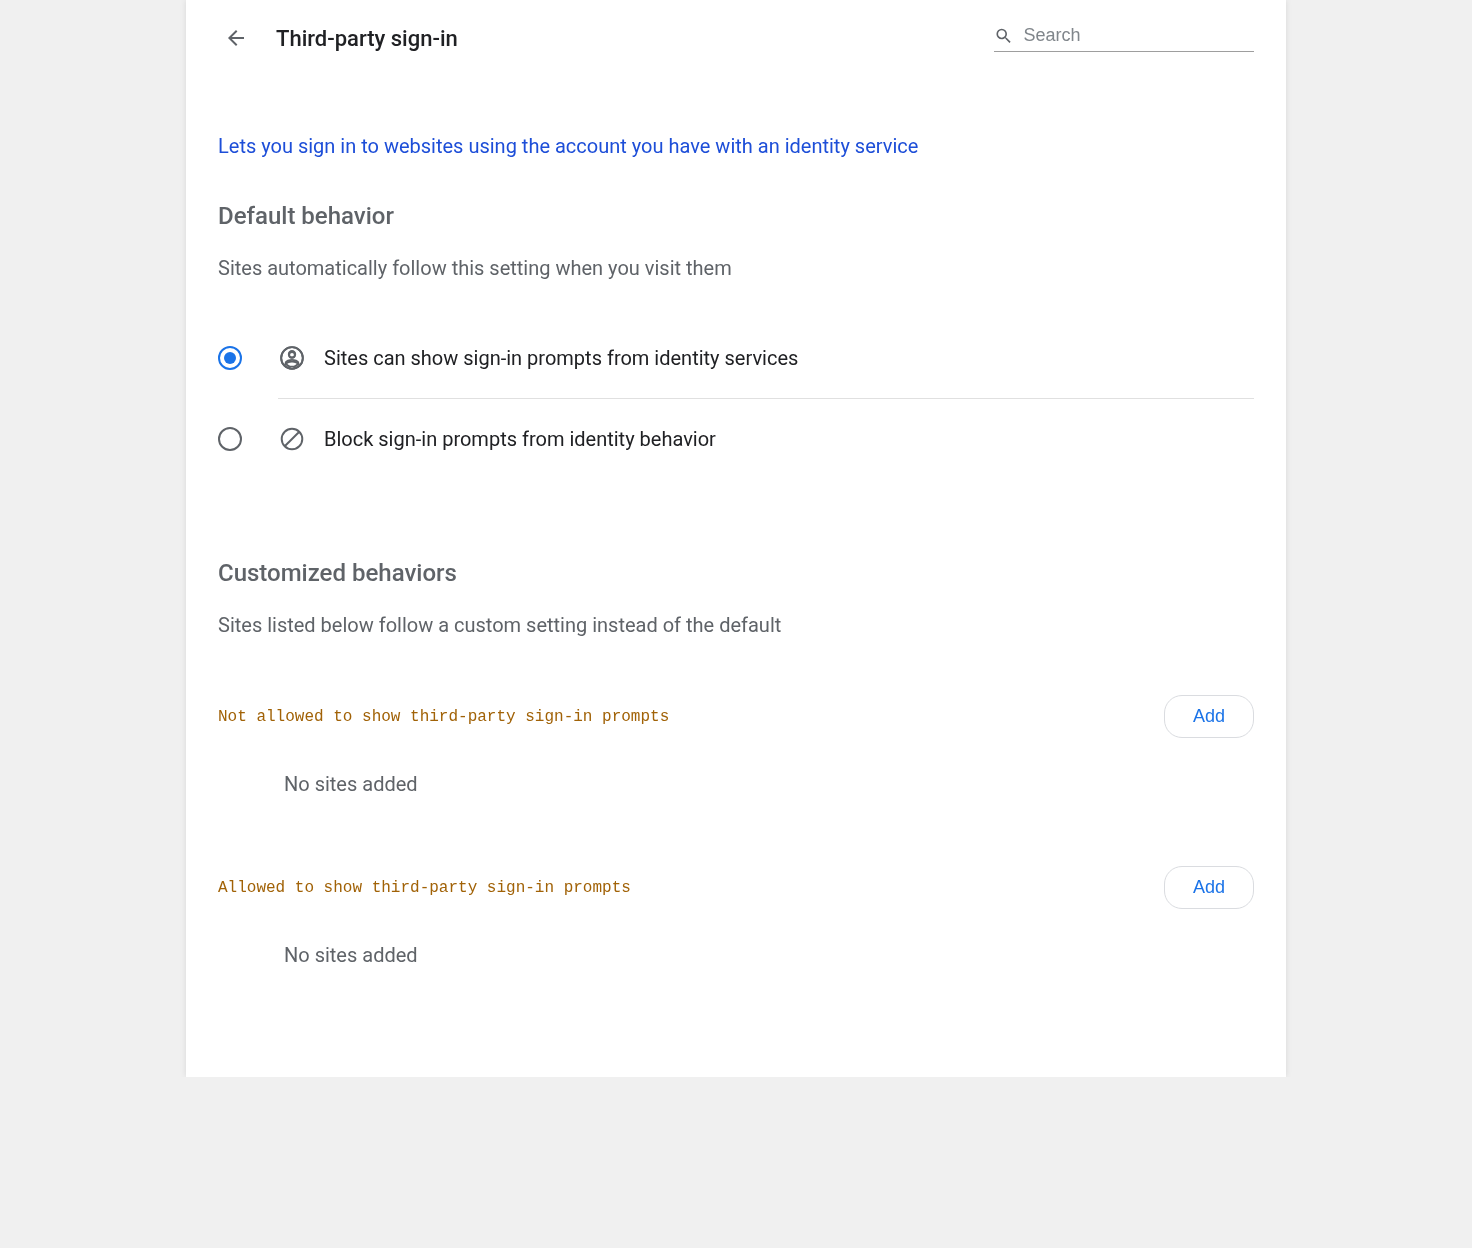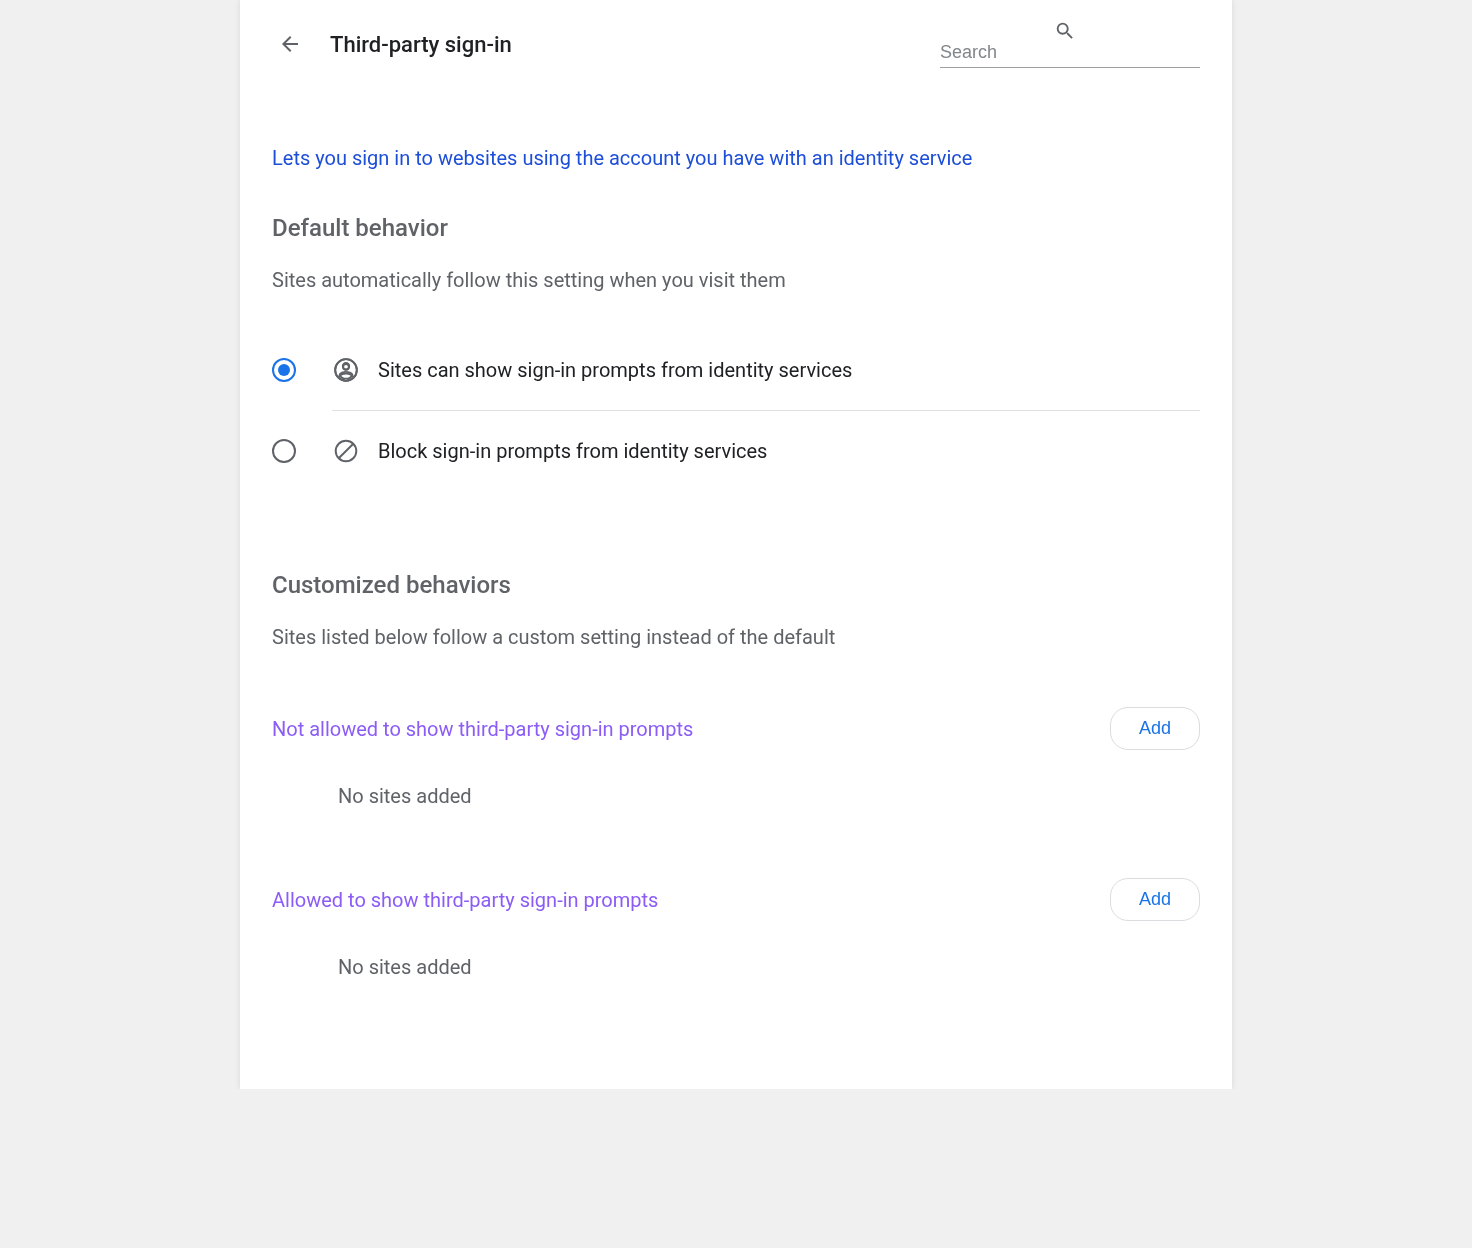--- a/index.html
+++ b/index.html
@@ -9,21 +9,21 @@
     }
     body {
       font-family: Roboto, Arial, sans-serif;
       background: #f0f0f0;
       display: flex;
       justify-content: center;
       padding-top: 0;
     }
     .panel {
       background: #fff;
-      width: 992px;
+      width: 1100px;
       min-height: 1000px;
       box-shadow: 0 0 6px rgba(0,0,0,0.1);
       padding: 0 0 40px 0;
     }
     .header {
       display: flex;
       align-items: center;
       padding: 20px 32px 18px 32px;
     }
     .back-btn {
@@ -46,21 +46,20 @@
       font-weight: 500;
       color: #202124;
       flex: 1;
     }
     .search-wrap {
       display: flex;
       align-items: center;
       border-bottom: 1px solid #9e9e9e;
       width: 260px;
       padding-bottom: 4px;
-      flex-direction: column;
     }
     .search-wrap svg {
       width: 22px;
       height: 22px;
       fill: #5f6368;
       margin-right: 10px;
     }
     .search-input {
       border: none;
       outline: none;
@@ -145,22 +144,23 @@
       font-size: 20px;
       color: #202124;
     }
     .behavior-row {
       display: flex;
       align-items: center;
       justify-content: space-between;
       margin-bottom: 34px;
     }
     .behavior-label {
-      font-size: 20px;
-      color: #8b5cf6;
+      font-size: 16px;
+      color: #a16207;
+      font-family: Liberation Mono, monospace;
     }
     .add-btn {
       background: #fff;
       border: 1px solid #dadce0;
       color: #1a73e8;
       font-size: 18px;
       font-weight: 500;
       padding: 10px 28px;
       border-radius: 18px;
       cursor: pointer;
@@ -214,21 +214,21 @@
       </div>
       <hr class="radio-divider">
       <div class="radio-row">
         <div class="radio-outer unchecked"></div>
         <div class="option-icon">
           <svg viewBox="0 0 24 24">
               <circle cx="12" cy="12" r="9.5" fill="none" stroke="#5f6368" stroke-width="1.8"></circle>
               <line x1="5.5" y1="18.5" x2="18.5" y2="5.5" stroke="#5f6368" stroke-width="1.8"></line>
             </svg>
         </div>
-        <span class="option-label">Block sign-in prompts from identity services</span>
+        <span class="option-label">Block sign-in prompts from identity behavior</span>
       </div>
     </div>
 
     <h2 class="section-title">Customized behaviors</h2>
     <p class="section-sub">Sites listed below follow a custom setting instead of the default</p>
 
     <div style="height:20px"></div>
 
     <div class="behavior-row">
       <span class="behavior-label">Not allowed to show third-party sign-in prompts</span>

